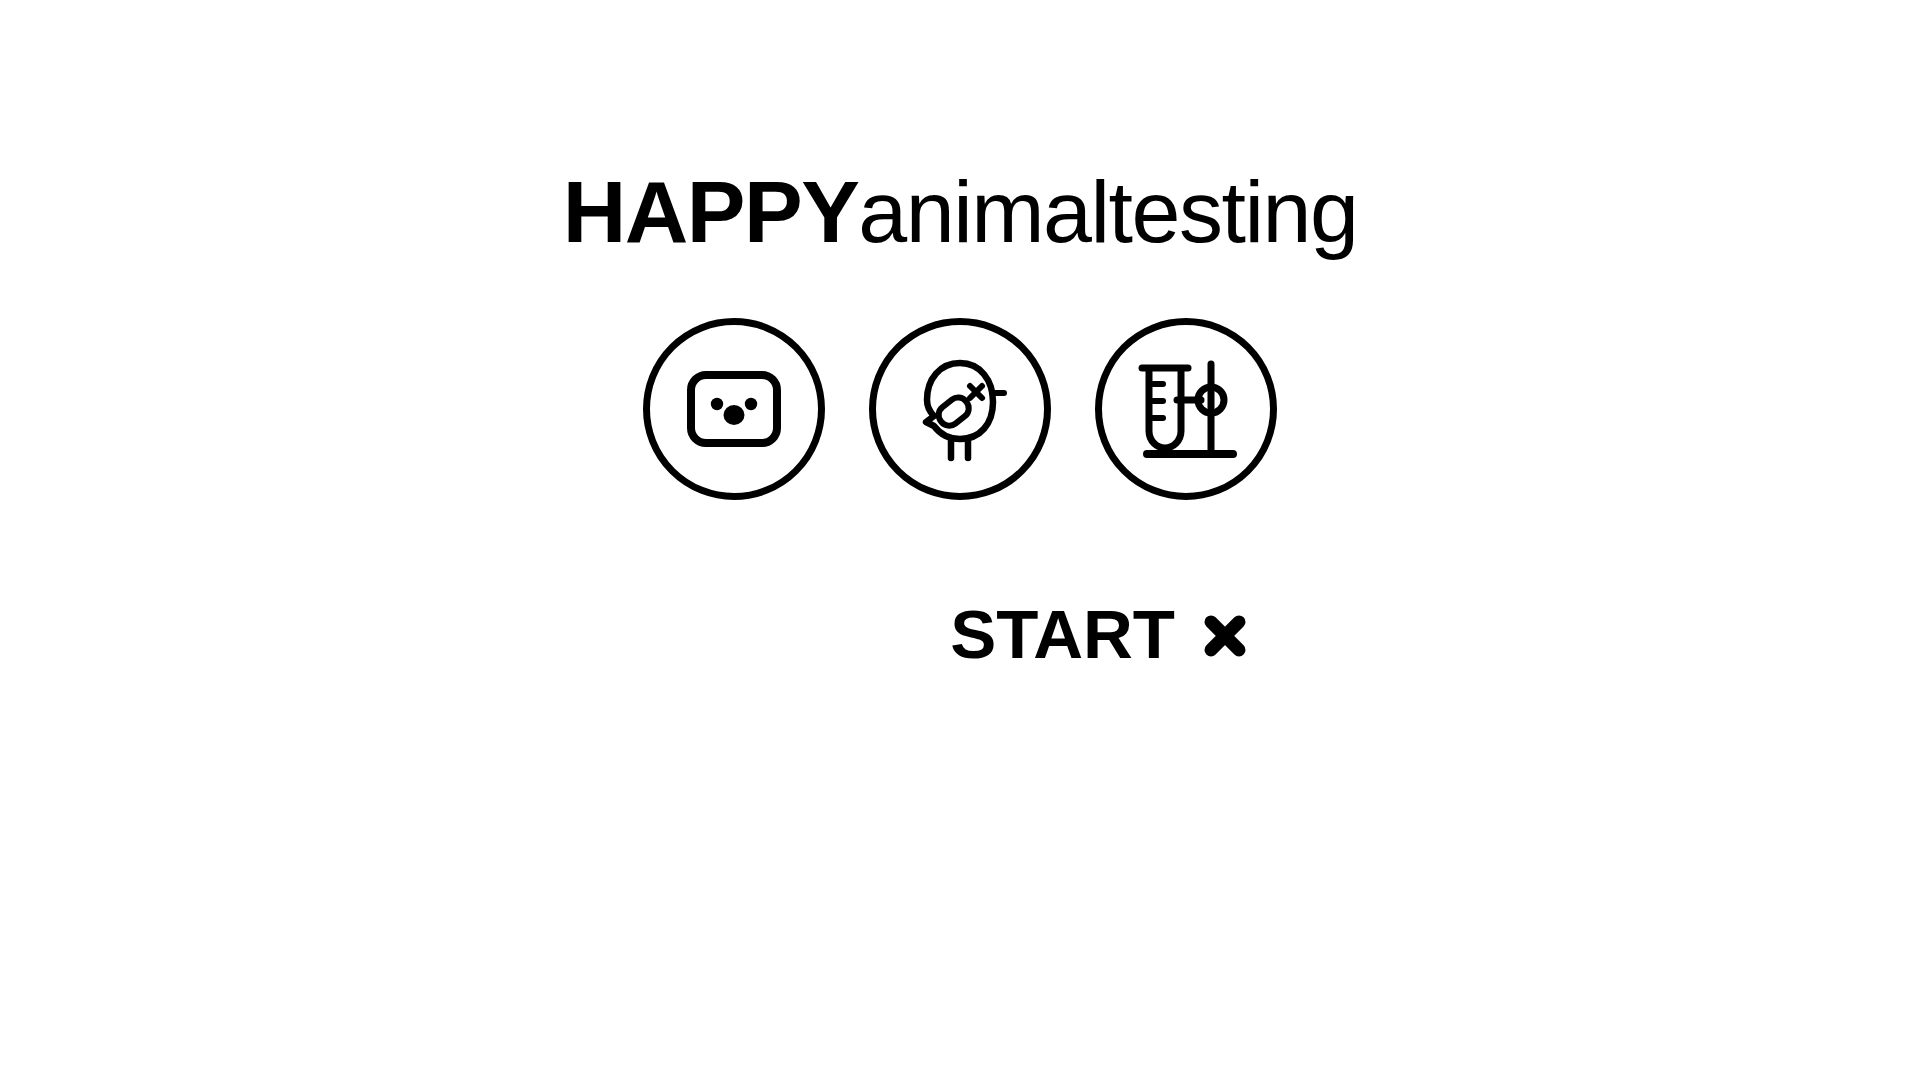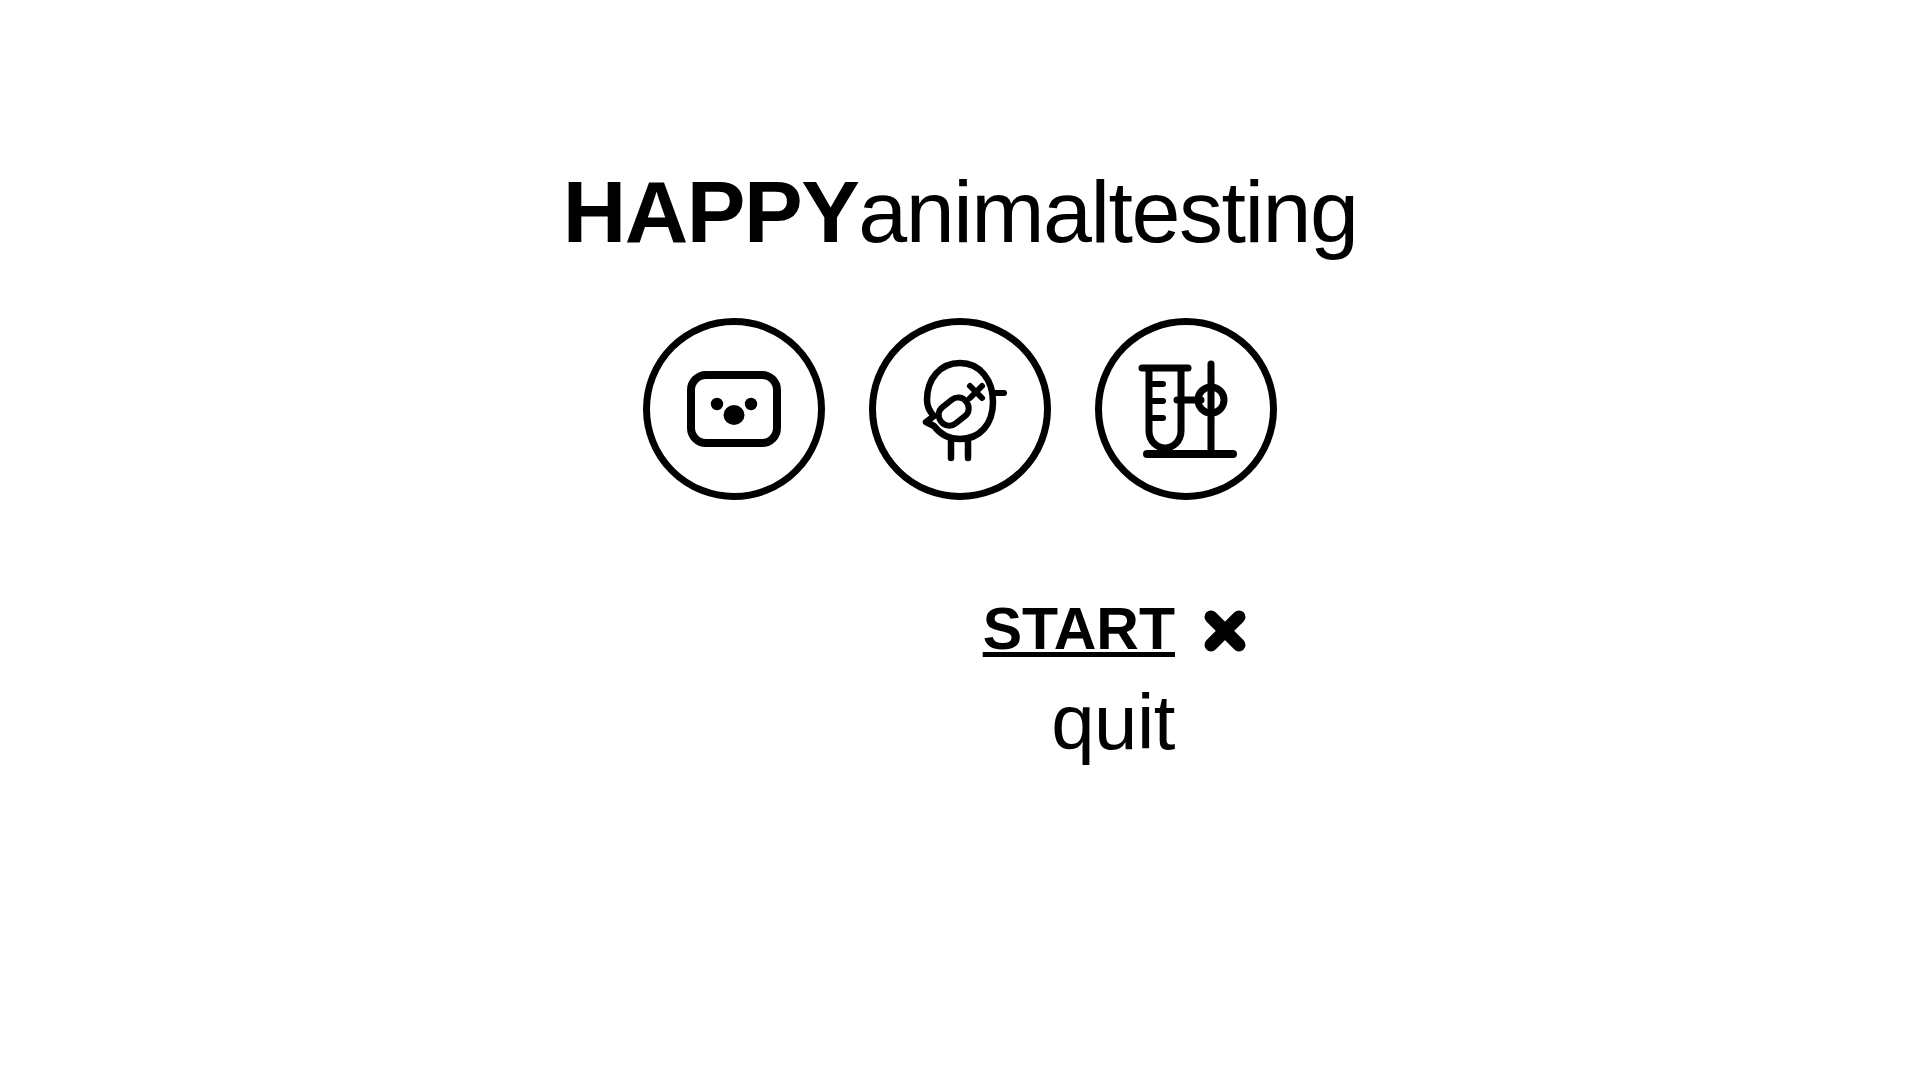--- a/index.html
+++ b/index.html
@@ -86,23 +86,22 @@
     white-space: nowrap;
     line-height: 1.0;
   }
   .menu-label {
     font-size: 78px;
     color: #000;
     letter-spacing: -0.5px;
   }
   .menu-row.selected .menu-label {
     font-weight: 700;
-    font-size: 59px;
+    font-size: 69px;
     letter-spacing: 0px;
-    text-decoration: underline;
   }
   .menu-row.unselected .menu-label {
     font-weight: 400;
   }
   #row-start { margin-bottom: 24px; }
   #row-options { margin-bottom: 18px; }
 
   .cursor-mark {
     position: absolute;
     right: 672px;
@@ -199,19 +198,16 @@
         <svg width="46" height="46" viewBox="0 0 46 46" fill="none" xmlns="http://www.w3.org/2000/svg">
           <g stroke="#000" stroke-width="13" stroke-linecap="round">
             <line x1="9" y1="9" x2="37" y2="37"></line>
             <line x1="37" y1="9" x2="9" y2="37"></line>
           </g>
         </svg>
       </span>
     </div>
 
 
-    <div id="row-quit" class="menu-row unselected">
-      <span class="menu-label">quit</span>
-    </div>
 
   </div>
 
 </div>
 
 </body></html>

